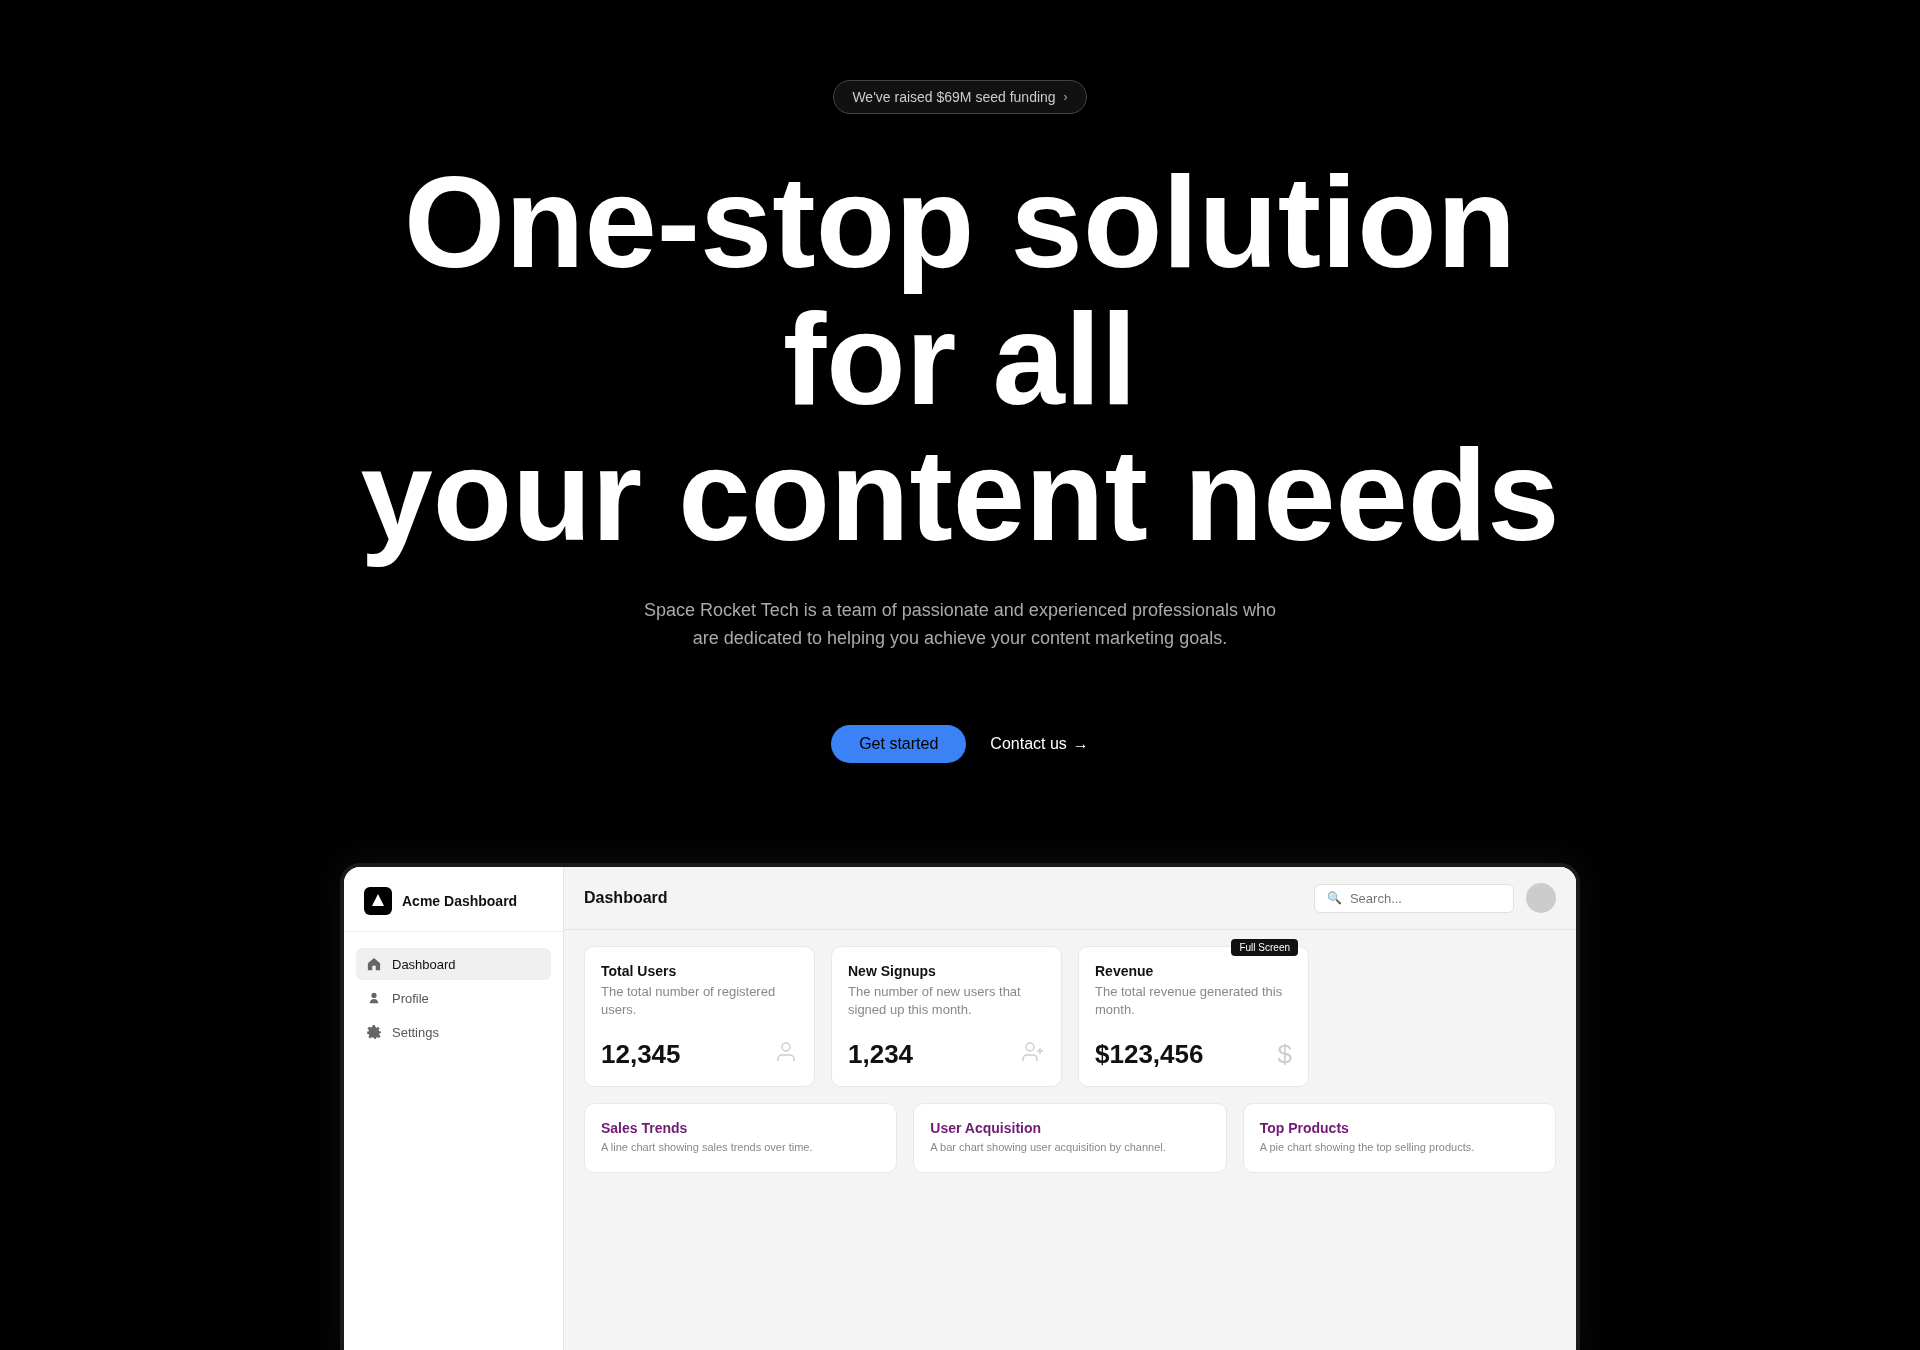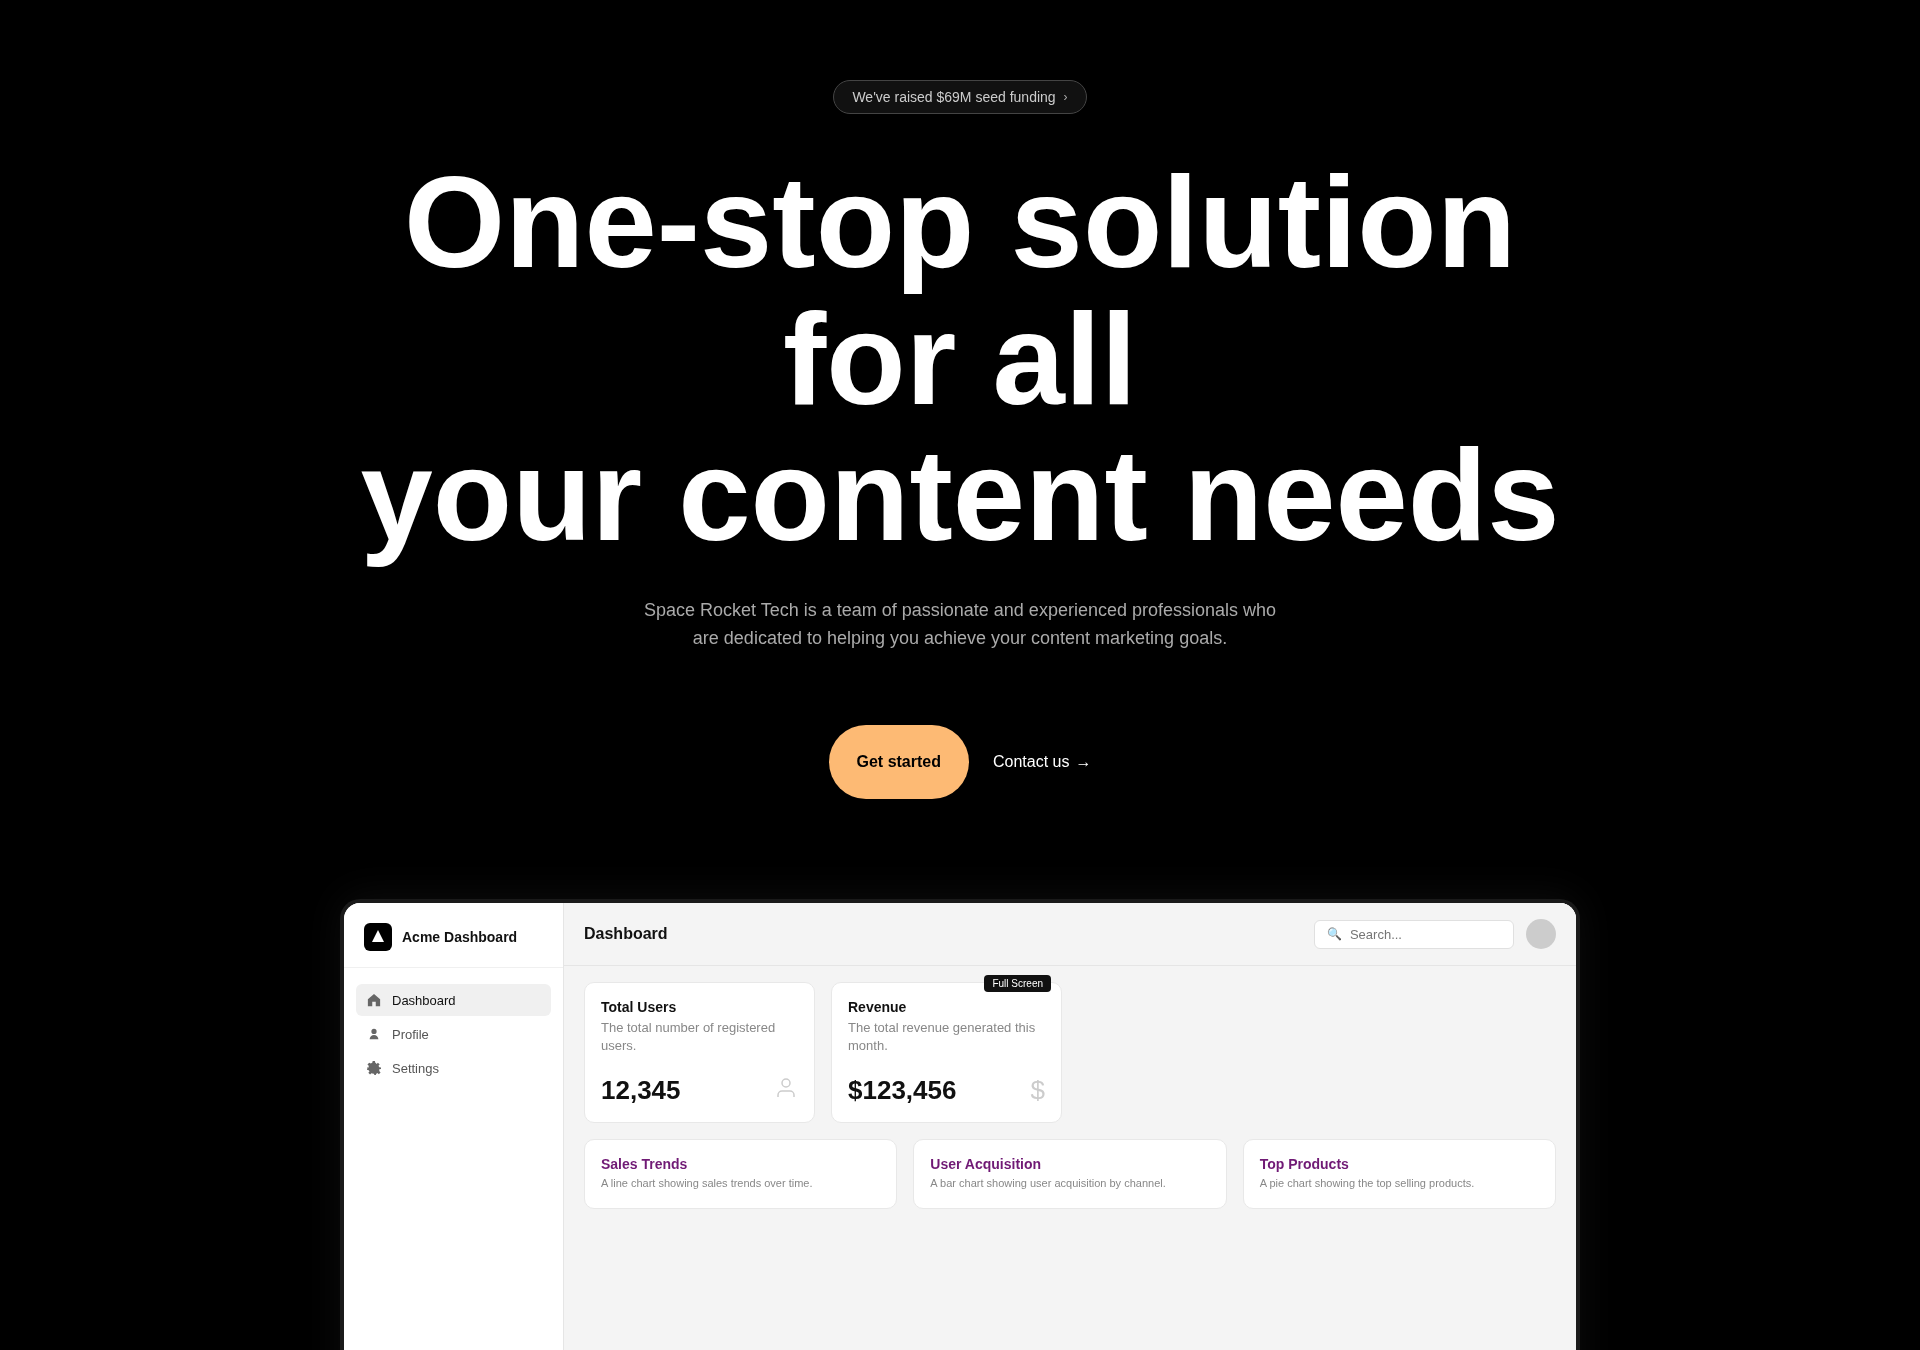--- a/index.html
+++ b/index.html
@@ -56,27 +56,27 @@
       margin-bottom: 72px;
     }
 
     .hero-actions {
       display: flex;
       align-items: center;
       gap: 24px;
     }
 
     .btn-primary {
-      background: #fdba74;
+      background: #3b82f6;
       color: #000;
       border: none;
       border-radius: 999px;
-      padding: 28px 28px;
+      padding: 10px 28px;
       font-size: 16px;
-      font-weight: 700;
+      font-weight: 400;
       cursor: pointer;
     }
 
     .btn-secondary {
       background: transparent;
       color: #fff;
       border: none;
       font-size: 16px;
       cursor: pointer;
       display: flex;
@@ -427,20 +427,35 @@
                 <span class="stat-value">12,345</span>
                 <span class="stat-icon-large">
                   <svg width="24" height="24" viewBox="0 0 24 24" fill="none" stroke="#ccc" stroke-width="1.5">
                     <path d="M20 21v-2a4 4 0 00-4-4H8a4 4 0 00-4 4v2"></path>
                     <circle cx="12" cy="7" r="4"></circle>
                   </svg>
                 </span>
               </div>
             </div>
 
+            <div class="stat-card">
+              <div class="stat-label">New Signups</div>
+              <div class="stat-desc">The number of new users that signed up this month.</div>
+              <div class="stat-bottom">
+                <span class="stat-value">1,234</span>
+                <span class="stat-icon-large">
+                  <svg width="24" height="24" viewBox="0 0 24 24" fill="none" stroke="#ccc" stroke-width="1.5">
+                    <path d="M16 21v-2a4 4 0 00-4-4H6a4 4 0 00-4 4v2"></path>
+                    <circle cx="9" cy="7" r="4"></circle>
+                    <line x1="19" y1="8" x2="19" y2="14"></line>
+                    <line x1="22" y1="11" x2="16" y2="11"></line>
+                  </svg>
+                </span>
+              </div>
+            </div>
 
 
             <div class="stat-card">
               <div class="full-screen-badge">Full Screen</div>
               <div class="stat-label">Revenue</div>
               <div class="stat-desc">The total revenue generated this month.</div>
               <div class="stat-bottom">
                 <span class="stat-value">$123,456</span>
                 <span class="stat-icon-large" style="font-size: 26px; color: #ccc; font-weight: 300;">$</span>
               </div>

